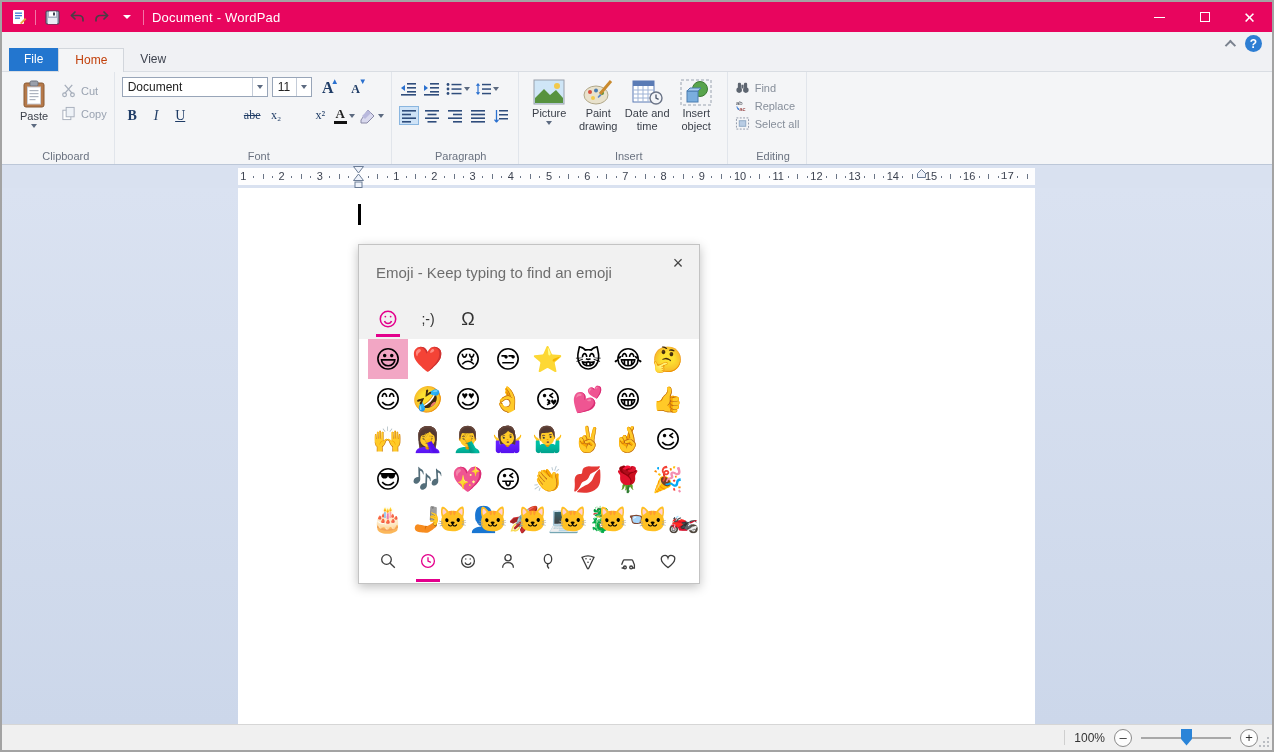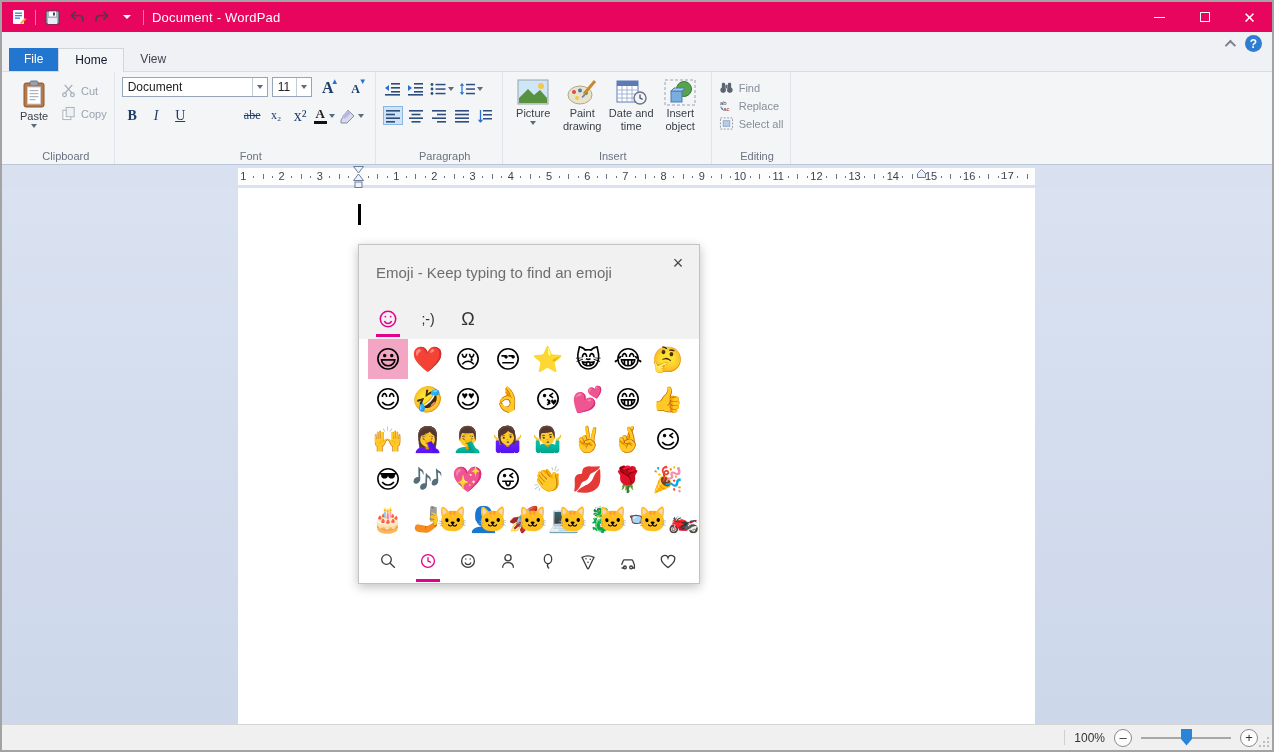--- a/index.html
+++ b/index.html
@@ -16,21 +16,21 @@
   .win-controls { margin-left:auto; display:flex; height:30px; }
   .win-btn { width:45px; height:30px; display:flex; align-items:center; justify-content:center; color:#fff; }
   .glyph-min { width:11px; height:1px; background:#fff; display:block; }
   .glyph-max { width:10px; height:10px; border:1px solid #fff; display:block; }
   .glyph-close { font-size:15px; line-height:1; }
 
   
   .tabrow { height:40px; background:#f0f1f4; display:flex; align-items:flex-end; padding-left:7px; border-bottom:1px solid #d9dde3; position:relative; flex:0 0 auto; }
   .tab { height:23px; line-height:22px; padding:0 16px; font-size:12px; color:#3f4450; }
   .tab-file { background:#2376cf; color:#fff; padding:0 15px; }
-  .tab-home { background:#f4f5f7; border:1px solid #d2d6dc; border-bottom:none; margin-bottom:-1px; height:24px; color:#0f172a; }
+  .tab-home { background:#f4f5f7; border:1px solid #d2d6dc; border-bottom:none; margin-bottom:-1px; height:24px; color:#c2410c; }
   .tabrow-right { position:absolute; right:10px; top:3px; display:flex; align-items:center; gap:12px; }
   .collapse-chevron { width:8px; height:8px; border-top:2px solid #7a828e; border-right:2px solid #7a828e; transform:rotate(-45deg) translateY(2px); }
   .help-btn { width:17px; height:17px; border-radius:50%; background:#2d7ed3; color:#fff; font-size:12px; font-weight:bold; display:flex; align-items:center; justify-content:center; }
 
   
   .ribbon { height:93px; background:#f4f5f7; display:flex; padding-left:4px; border-bottom:1px solid #bcc7d8; flex:0 0 auto; }
   .rgroup { position:relative; border-right:1px solid #e1e5eb; padding:5px 7px 16px; display:flex; align-items:flex-start; }
   .glabel { position:absolute; bottom:2px; left:12px; right:0; text-align:center; font-size:11px; color:#6a7280; }
   .tri { width:0; height:0; border-left:3px solid transparent; border-right:3px solid transparent; border-top:4px solid #5c6milk; border-top:4px solid #5c6a80; display:inline-block; }
 
@@ -240,21 +240,21 @@
             <span class="A" style="font-size:12px;">A</span>
             <span class="arr">▼</span>
           </div>
         </div>
         <div class="font-row2">
           <span class="fmt-btn" style="font-weight:bold;">B</span>
           <span class="fmt-btn" style="font-style:italic;">I</span>
           <span class="fmt-btn" style="text-decoration:underline;">U</span>
           <span class="fmt-btn" style="font-size:12px;text-decoration:line-through;margin-left:48px;">abe</span>
           <span class="fmt-btn" style="font-size:12px;">x₂</span>
-          <span class="fmt-btn" style="font-size:16px;">x²</span>
+          <span class="fmt-btn" style="font-size:12px;margin-left:20px;">x²</span>
           <span class="withcaret">
             <span class="stacked">
               <span style="font-family:'Liberation Serif',serif;font-weight:bold;font-size:13px;color:#222;">A</span>
               <span class="fontcolor-bar"></span>
             </span>
             <span class="tri"></span>
           </span>
           <span class="withcaret">
             <svg width="18" height="16" viewBox="0 0 18 16">
                 <path d="M10 2 L16 8 L9 15 H3 V12 Z" fill="#d9d9ee" stroke="#8a8aa8"></path>

